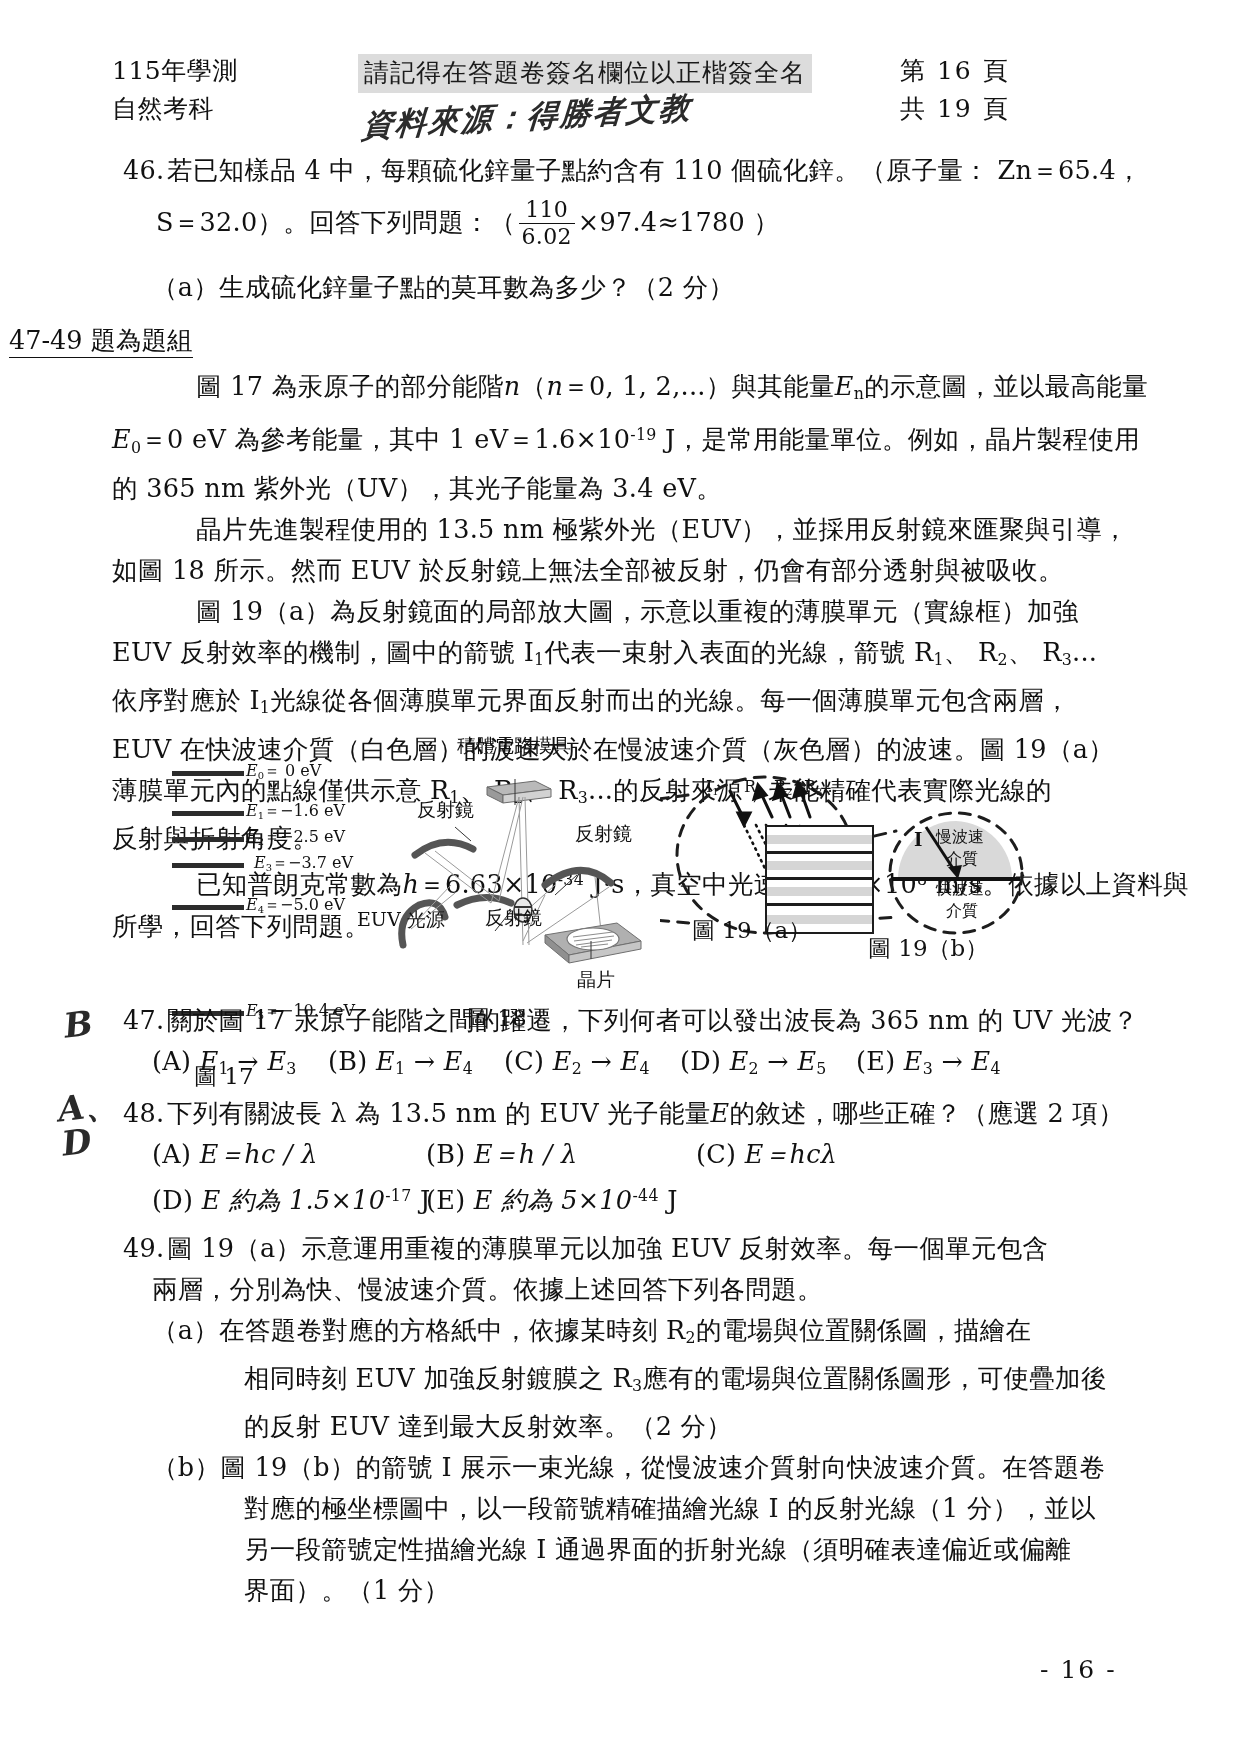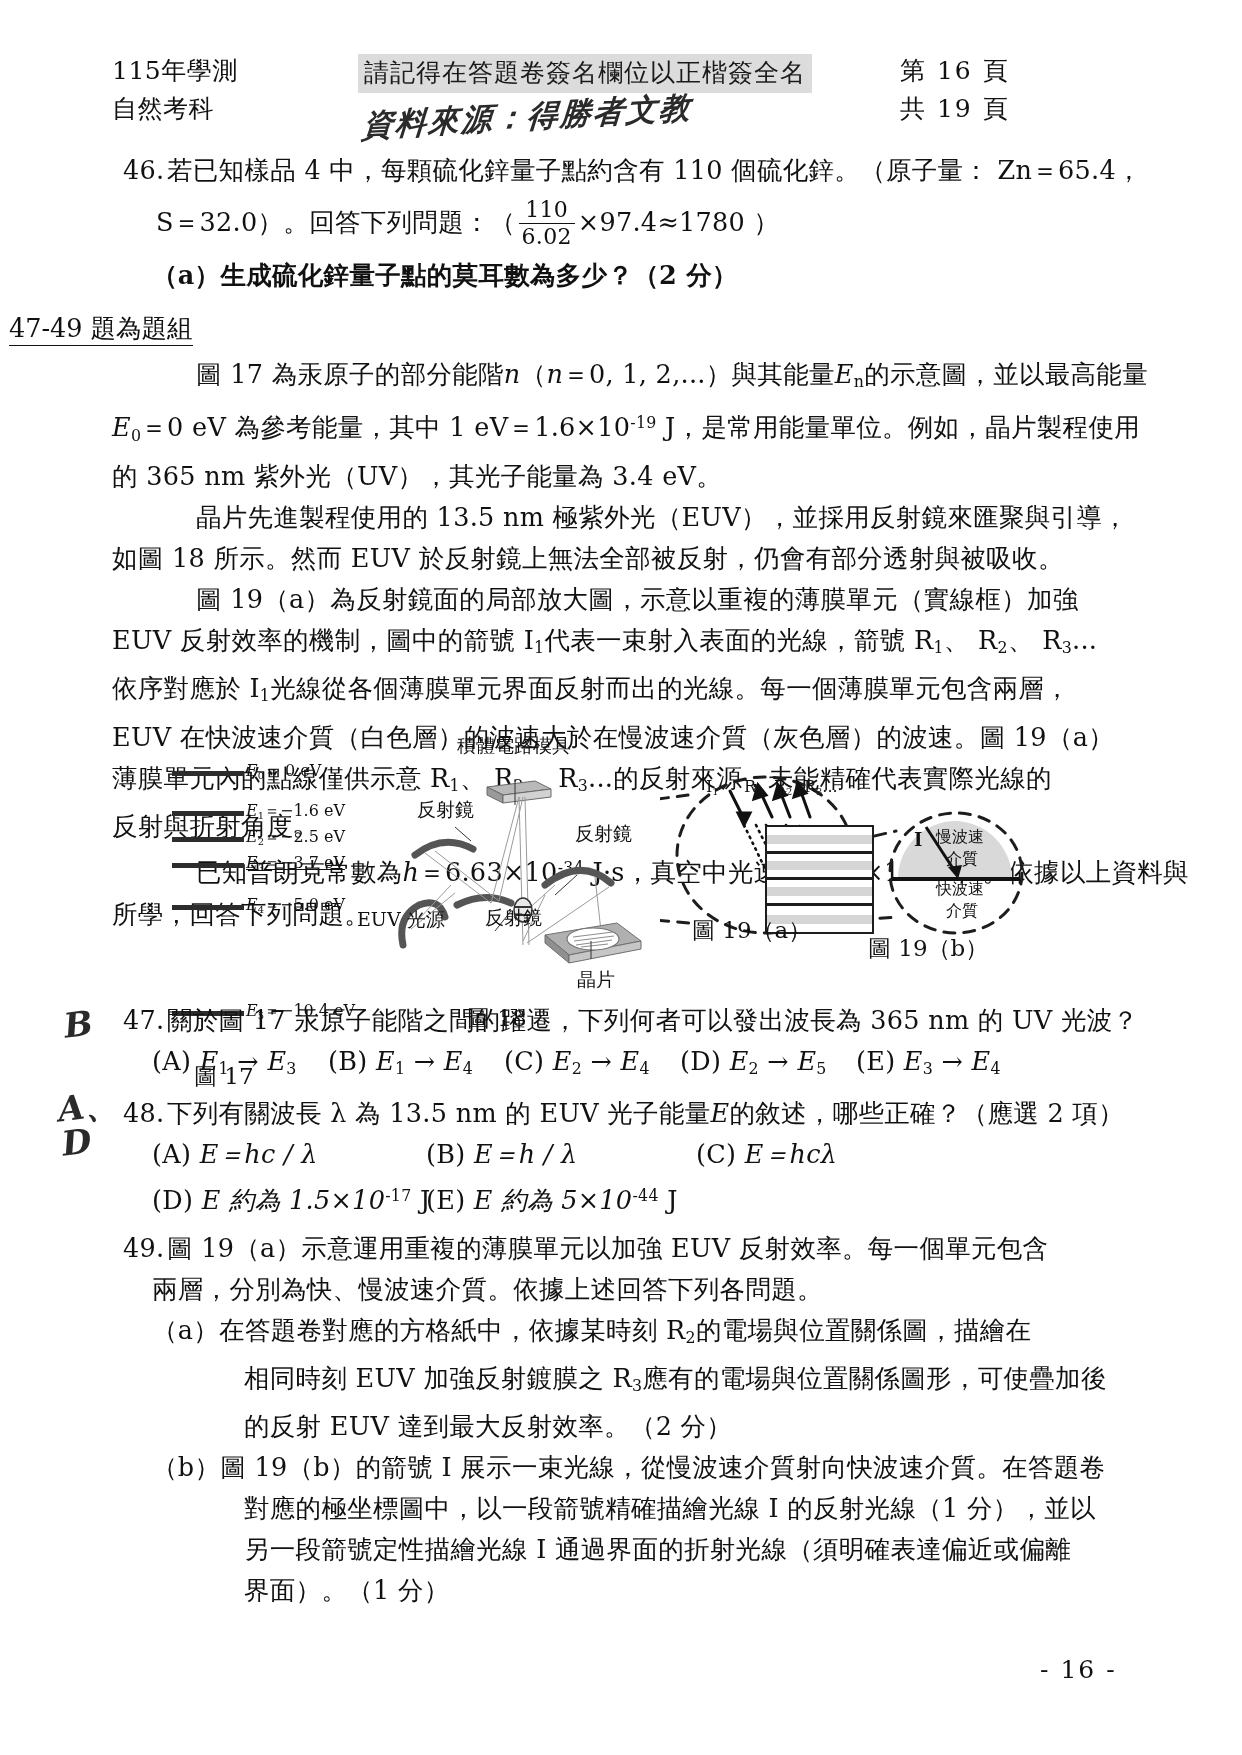--- a/index.html
+++ b/index.html
@@ -98,21 +98,21 @@
   </div>
 
   <div class="content">
 
     <div class="line q" style="padding-left:112px;">
       <span class="qnum">46.</span><span>若已知樣品 4 中，每顆硫化鋅量子點約含有 110 個硫化鋅。（原子量： Zn＝65.4，</span>
     </div>
     <div class="line" style="padding-left:156px;line-height:62px;">
       <span>S＝32.0）。回答下列問題：（</span><span class="frac"><span class="num">110</span><span class="bar"></span><span class="den">6.02</span></span><span>×97.4≈1780 ）</span>
     </div>
-    <div class="line indent2" style="margin-top:2px;font-weight:bold;">（a）生成硫化鋅量子點的莫耳數為多少？（2 分）</div>
+    <div class="line indent2" style="margin-top:14px;">（a）生成硫化鋅量子點的莫耳數為多少？（2 分）</div>
 
     <div class="grouphead" style="margin-top:10px;padding-left:9px;"><span>47-49 題為題組</span></div>
 
     <div class="line indent3" style="margin-top:4px;">
       <span>圖 17 為汞原子的部分能階</span><i class="v">n</i><span>（</span><i class="v">n</i><span>＝0, 1, 2,...）與其能量</span><i class="v">E</i><sub>n</sub><span>的示意圖，並以最高能量</span>
     </div>
     <div class="line indent1">
       <i class="v">E</i><sub>0</sub><span>＝0 eV 為參考能量，其中 1 eV＝1.6×10</span><sup>-19</sup><span> J，是常用能量單位。例如，晶片製程使用</span>
     </div>
     <div class="line indent1">的 365 nm 紫外光（UV），其光子能量為 3.4 eV。</div>
@@ -145,21 +145,21 @@
       <div class="lvl" style="top:18px;"></div>
       <div class="lvl-lbl" style="left:74px;top:8px;"><i class="v">E</i><sub>0</sub><span>＝ 0 eV</span></div>
 
       <div class="lvl" style="top:58px;"></div>
       <div class="lvl-lbl" style="left:74px;top:48px;"><i class="v">E</i><sub>1</sub><span>＝−1.6 eV</span></div>
 
       <div class="lvl" style="top:84px;"></div>
       <div class="lvl-lbl" style="left:74px;top:74px;"><i class="v">E</i><sub>2</sub><span>＝−2.5 eV</span></div>
 
       <div class="lvl" style="top:110px;"></div>
-      <div class="lvl-lbl" style="left:74px;top:100px;text-decoration:underline;"><i class="v">E</i><sub>3</sub><span>＝−3.7 eV</span></div>
+      <div class="lvl-lbl" style="left:82px;top:100px;"><i class="v">E</i><sub>3</sub><span>＝−3.7 eV</span></div>
 
       <div class="lvl" style="top:152px;"></div>
       <div class="lvl-lbl" style="left:74px;top:142px;"><i class="v">E</i><sub>4</sub><span>＝−5.0 eV</span></div>
 
       <div class="lvl" style="top:258px;"></div>
       <div class="lvl-lbl" style="left:74px;top:248px;"><i class="v">E</i><sub>5</sub><span>＝−10.4 eV</span></div>
 
       <div class="cap" style="left:22px;top:308px;">圖 17</div>
     </div>
 

